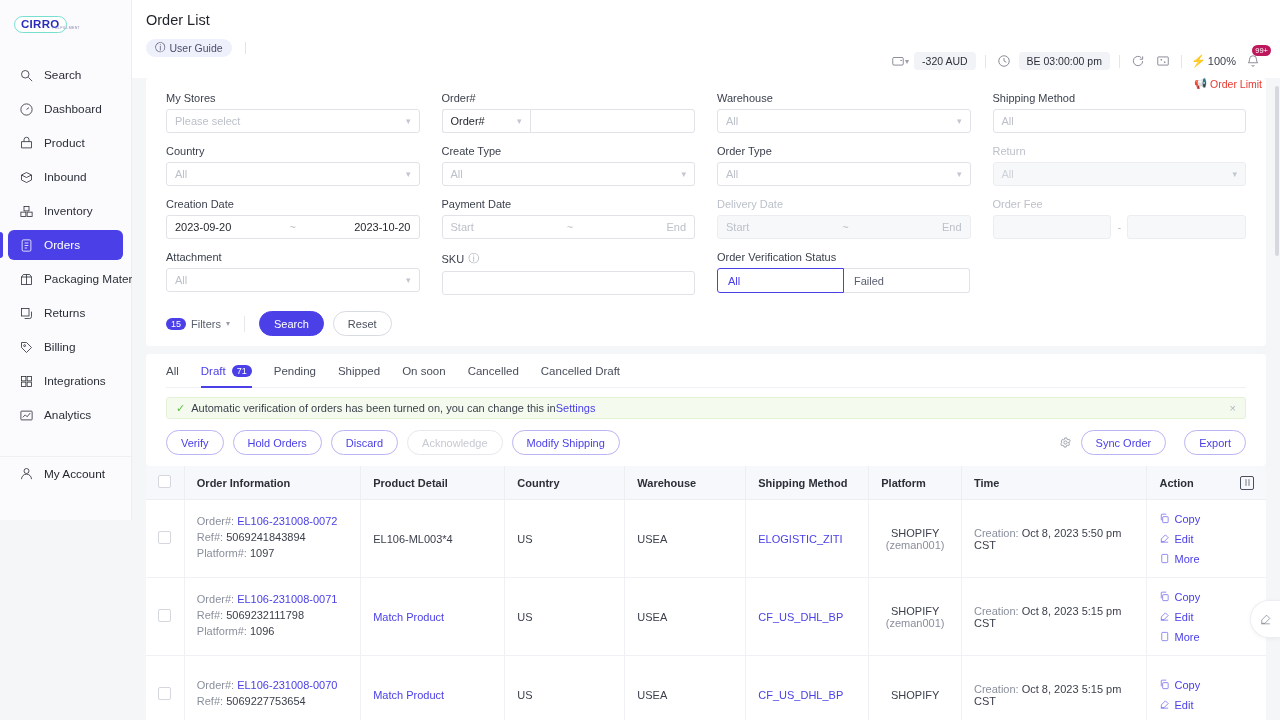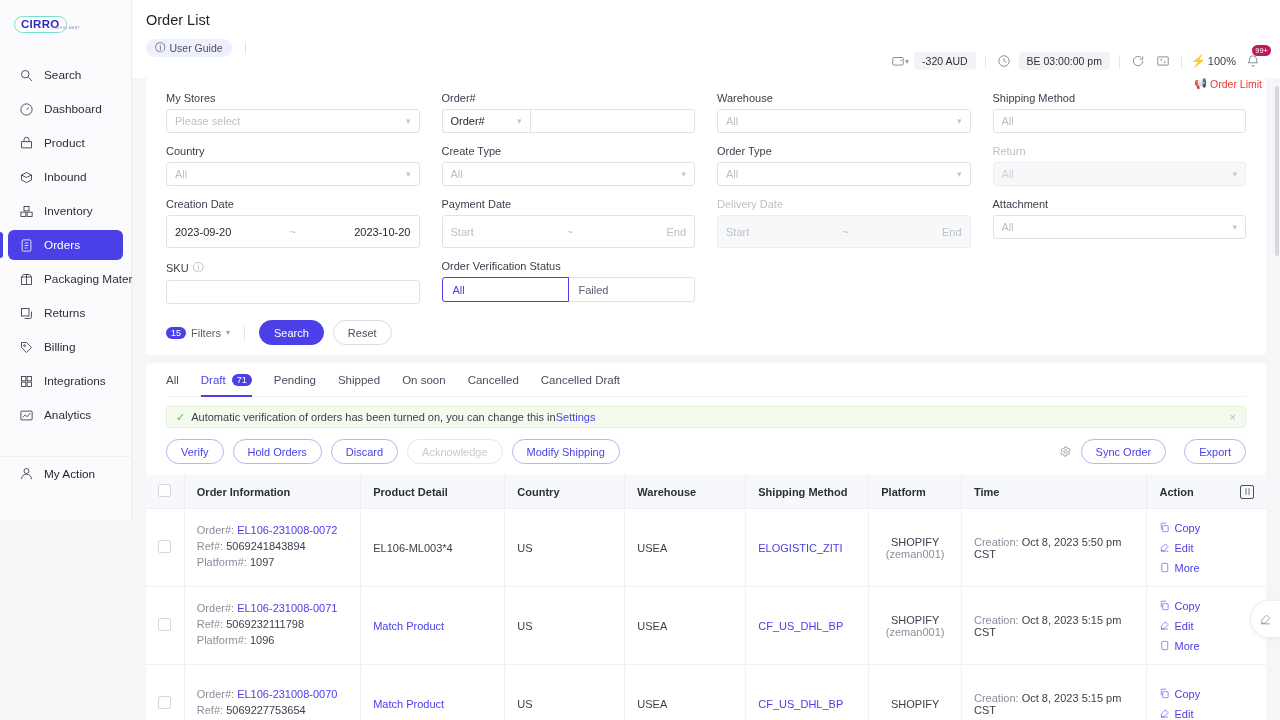--- a/index.html
+++ b/index.html
@@ -111,21 +111,21 @@
     height: 24px; border: 1px solid #e0e2e8; border-right: none;
     border-radius: 3px 0 0 3px; background: #fff;
     display: flex; align-items: center; padding: 0 8px; font-size: 11px;
     width: 88px; color: #1f2329;
   }
   .combo .pre .chev { margin-left: auto; color: #c3c6cf; font-size: 9px; }
   .combo .post { flex: 1; border-radius: 0 3px 3px 0; }
   .range { display: flex; align-items: center; }
   .range .tilde { color: #b9bcc5; padding: 0 6px; font-size: 11px; }
   .range-box {
-    height: 33px; border: 1px solid #e0e2e8; border-radius: 3px; background: #fff;
+    height: 24px; border: 1px solid #e0e2e8; border-radius: 3px; background: #fff;
     display: flex; align-items: center; padding: 0 8px; font-size: 11px; flex: 1;
   }
   .range-box.disabled { background: #f7f8fa; border-color: #ebedf1; }
   .range-box .v { color: #1f2329; }
   .range-box .p { color: #bcc0c9; }
   .range-box .sep { margin: 0 auto; color: #b9bcc5; }
   .seg { display: flex; }
   .seg-btn {
     height: 25px; border: 1px solid #e0e2e8; flex: 1;
     display: flex; align-items: center; padding: 0 10px;
@@ -331,21 +331,21 @@
       </div>
     </div>
 
     <div class="account">
       <span class="ic">
           <svg viewBox="0 0 24 24">
             <circle cx="12" cy="8" r="4"></circle>
             <path d="M4 21c0-4.4 3.6-8 8-8s8 3.6 8 8"></path>
           </svg>
         </span>
-      <span>My Action</span>
+      <span>My Account</span>
     </div>
   </div>
 
   <div class="main">
 
     <div class="topbar">
       <div class="page-title">Order List</div>
       <div class="guide-row">
         <span class="user-guide">
           <span>ⓘ</span>
@@ -497,20 +497,32 @@
 
           <div class="fld">
             <div class="lbl dim">Delivery Date</div>
             <div class="range-box disabled">
               <span class="p">Start</span>
               <span class="sep">~</span>
               <span class="p">End</span>
             </div>
           </div>
 
+          <div class="fld">
+            <div class="lbl dim">Order Fee</div>
+            <div class="range">
+              <div class="range-box disabled">
+                  <span></span>
+                </div>
+              <span class="tilde">-</span>
+              <div class="range-box disabled">
+                  <span></span>
+                </div>
+            </div>
+          </div>
 
           <div class="fld">
             <div class="lbl">Attachment</div>
             <div class="inp ph">
               <span>All</span>
               <span class="chev">▾</span>
             </div>
           </div>
 
           <div class="fld">

